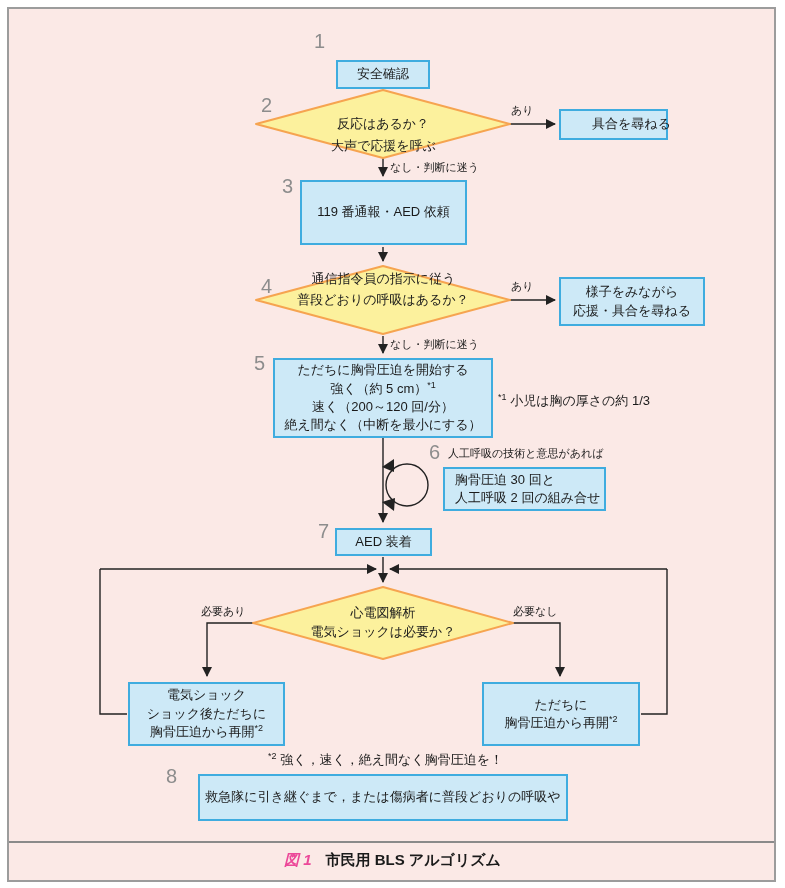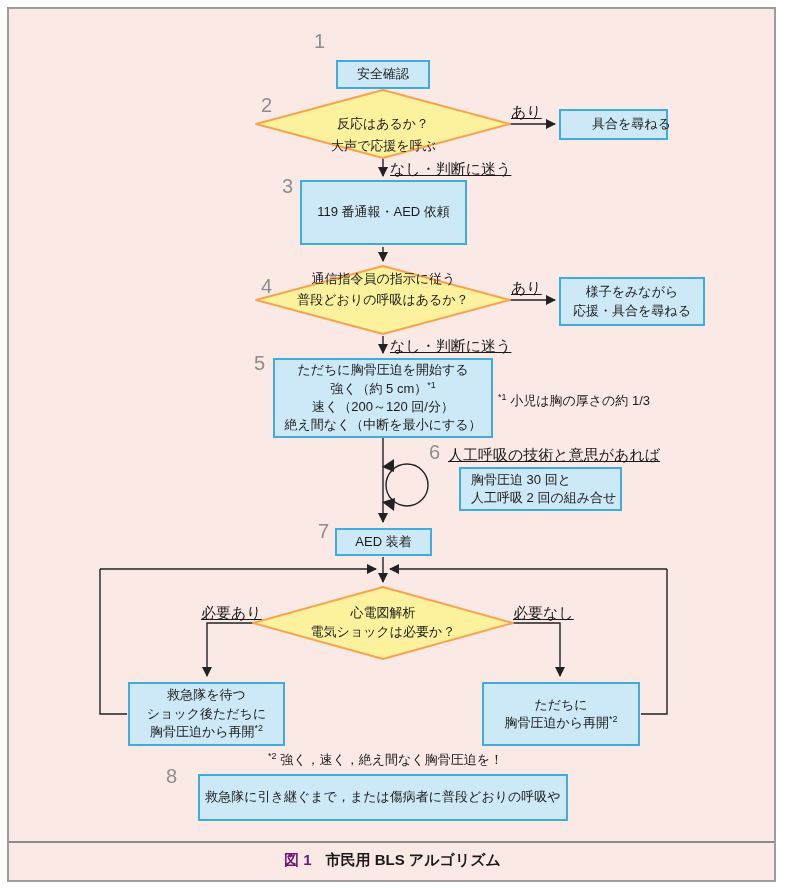--- a/index.html
+++ b/index.html
@@ -18,26 +18,26 @@
     box-sizing:border-box;display:flex;flex-direction:column;align-items:center;
     justify-content:center;font-size:13px;line-height:1.42;text-align:center;
     white-space:nowrap;
   }
   .box.left{align-items:flex-start;text-align:left;padding-left:10px;}
   .dtext{
     position:absolute;z-index:2;display:flex;flex-direction:column;align-items:center;
     justify-content:center;font-size:13px;line-height:1.45;text-align:center;white-space:nowrap;
   }
   .num{position:absolute;z-index:2;color:#8d8d8d;font-size:20px;line-height:1;}
-  .elabel{position:absolute;z-index:2;font-size:15px;white-space:nowrap;text-decoration:underline;}
+  .elabel{position:absolute;z-index:2;font-size:11px;white-space:nowrap;}
   .footnote{position:absolute;z-index:2;font-size:13px;white-space:nowrap;}
   sup{font-size:9px;vertical-align:super;line-height:0;}
   .caption-sep{position:absolute;z-index:2;left:9px;top:841px;width:765px;border-top:2px solid #8a8a8a;}
   .caption{position:absolute;z-index:2;left:0;top:851px;width:785px;text-align:center;font-size:15px;font-weight:bold;}
-  .caption .fig-label{color:#701a75;margin-right:14px;}
+  .caption .fig-label{color:#ec4899;margin-right:14px;font-style:italic;}
 </style>
 </head>
 <body>
 
 <div class="figure-bg"></div>
 
 <svg class="layer" width="785" height="888">
   <defs>
     <marker id="ah" viewBox="0 0 10 10" refX="9" refY="5" markerWidth="10" markerHeight="10" orient="auto" markerUnits="userSpaceOnUse">
       <path d="M0,0 L10,5 L0,10 Z" fill="#222222"></path>
@@ -97,31 +97,31 @@
   <span>応援・具合を尋ねる</span>
 </div>
 
 <div class="box" style="left:273px;top:358px;width:220px;height:80px;">
   <span>ただちに胸骨圧迫を開始する</span>
   <span><span>強く（約 5 cm）</span><sup>*1</sup></span>
   <span>速く（200～120 回/分）</span>
   <span>絶え間なく（中断を最小にする）</span>
 </div>
 
-<div class="box left" style="left:459px;top:467px;width:163px;height:44px;">
+<div class="box left" style="left:443px;top:467px;width:163px;height:44px;">
   <span>胸骨圧迫 30 回と</span>
   <span>人工呼吸 2 回の組み合せ</span>
 </div>
 
 <div class="box" style="left:335px;top:528px;width:97px;height:28px;">
   <span>AED 装着</span>
 </div>
 
 <div class="box" style="left:128px;top:682px;width:157px;height:64px;">
-  <span>救急隊を待つ</span>
+  <span>電気ショック</span>
   <span>ショック後ただちに</span>
   <span><span>胸骨圧迫から再開</span><sup>*2</sup></span>
 </div>
 
 <div class="box" style="left:482px;top:682px;width:158px;height:64px;">
   <span>ただちに</span>
   <span><span>胸骨圧迫から再開</span><sup>*2</sup></span>
 </div>
 
 <div class="box" style="left:198px;top:774px;width:370px;height:47px;">

